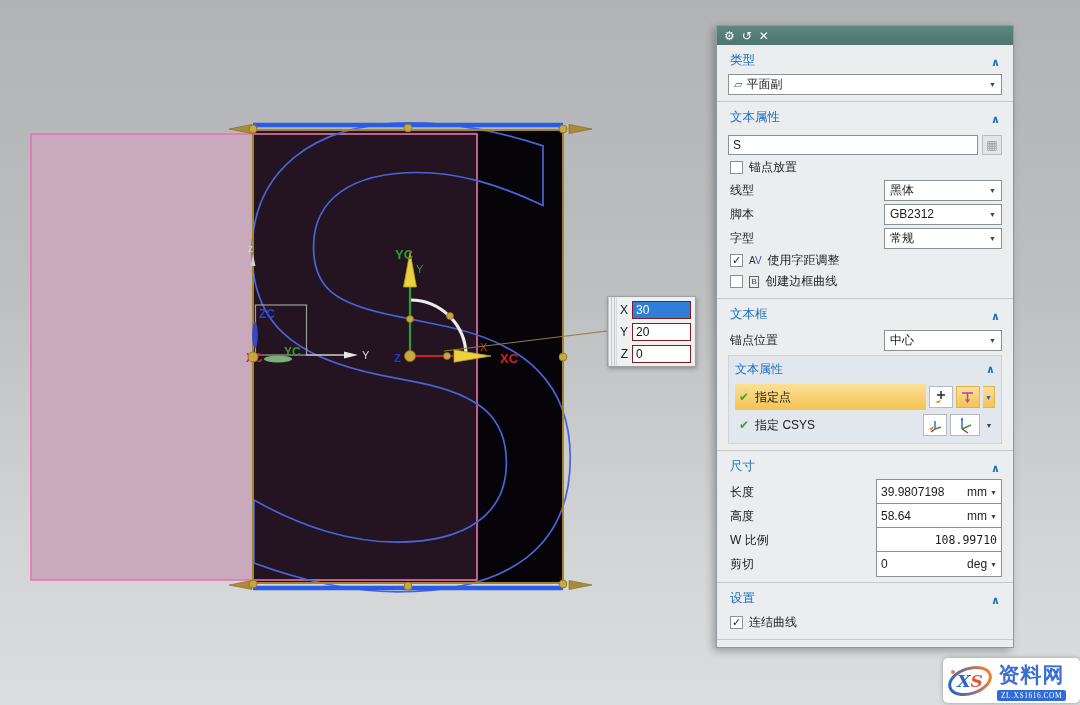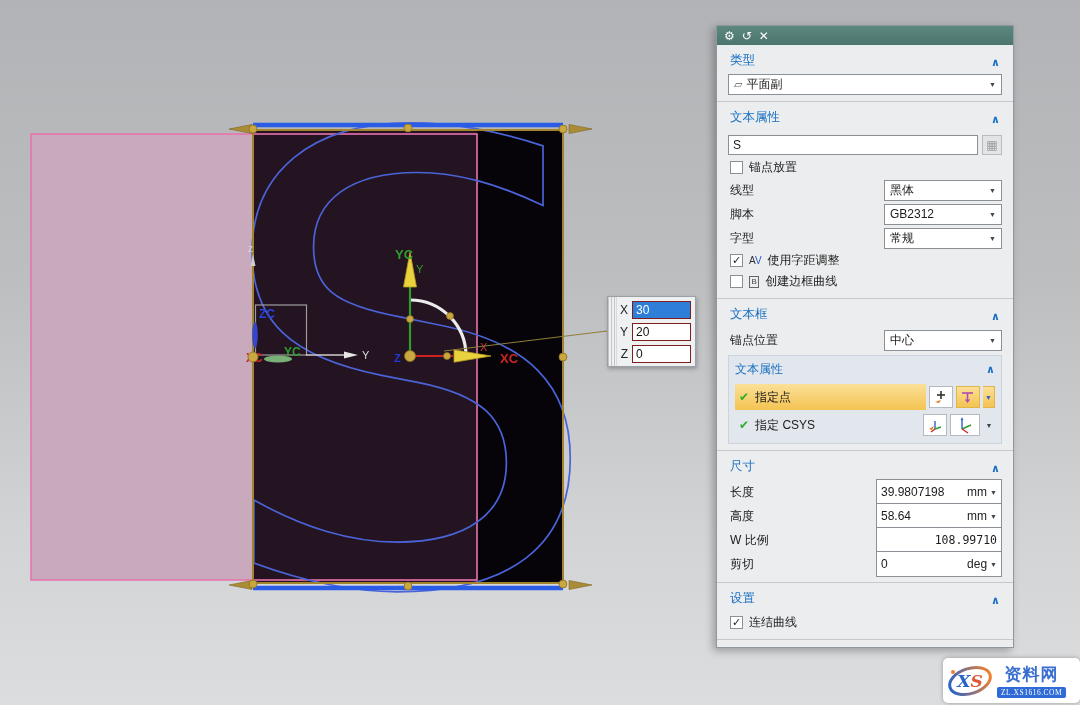--- a/index.html
+++ b/index.html
@@ -77,21 +77,21 @@
   .vfield .val { flex:1; overflow:hidden; white-space:nowrap; }
   .vfield .val.right { text-align:right; font-family:"DejaVu Sans Mono","Liberation Mono",monospace; font-size:11.5px; }
   .vfield .unit { color:#222; }
   .btnrow { display:flex; justify-content:flex-end; gap:7px; padding:10px 1px 0 0; }
 
   
   .watermark { position:absolute; right:0; bottom:2px; width:137px; height:45px;
     background:#fff; border-radius:5px; box-shadow:0 0 4px rgba(0,0,0,.3);
     display:flex; align-items:center; padding:2px 4px 2px 2px; gap:2px; z-index:20; }
   .wm-right { display:flex; flex-direction:column; align-items:center; gap:1px; }
-  .wm-name { font-size:17px; font-weight:bold; color:#3a6fd0; letter-spacing:1px;
+  .wm-name { font-size:21px; font-weight:bold; color:#3a6fd0; letter-spacing:1px;
     font-family:"DejaVu Sans","Liberation Sans",sans-serif;text-align:center; }
   .wm-url { font-family:Liberation Serif, serif; font-size:7.5px;
     background:#2e6bd6; color:#fff; padding:1px 4px; border-radius:2px; letter-spacing:.5px; }
 </style>
 </head>
 <body>
 
 <div class="stage">
 
   <svg class="scene" width="1080" height="705" viewBox="0 0 1080 705">

